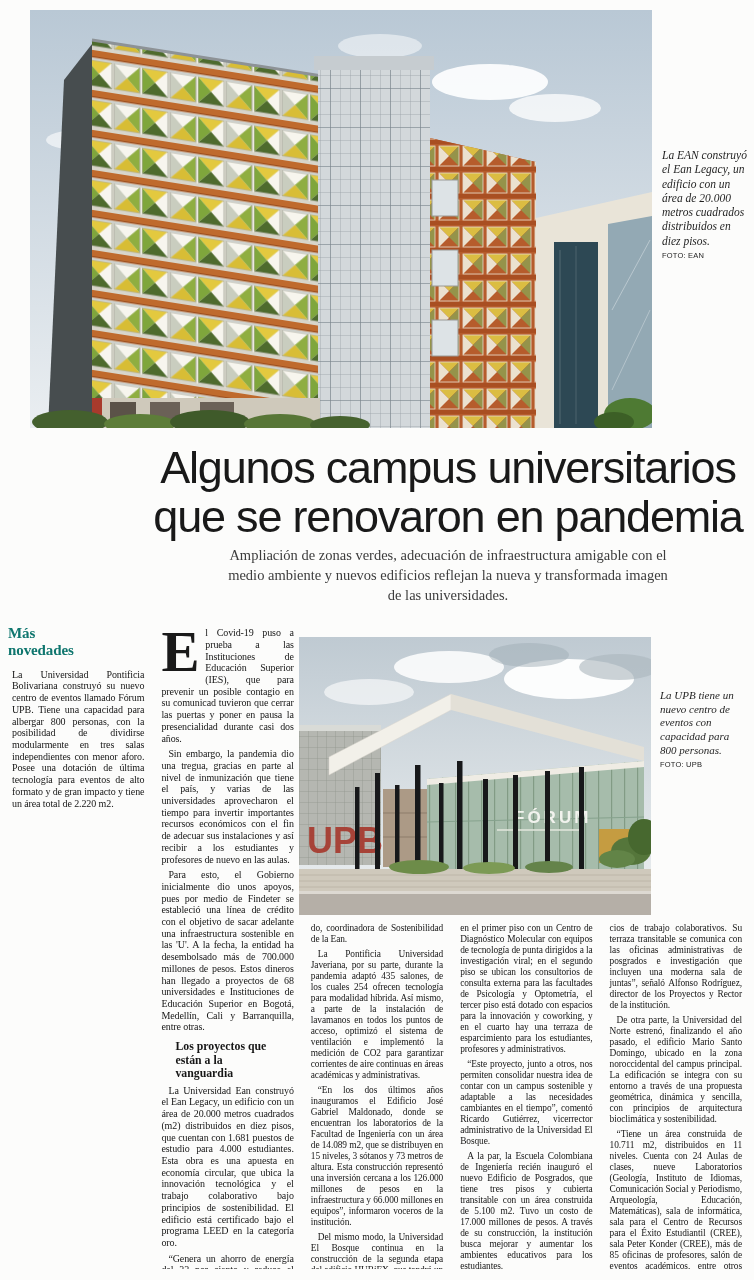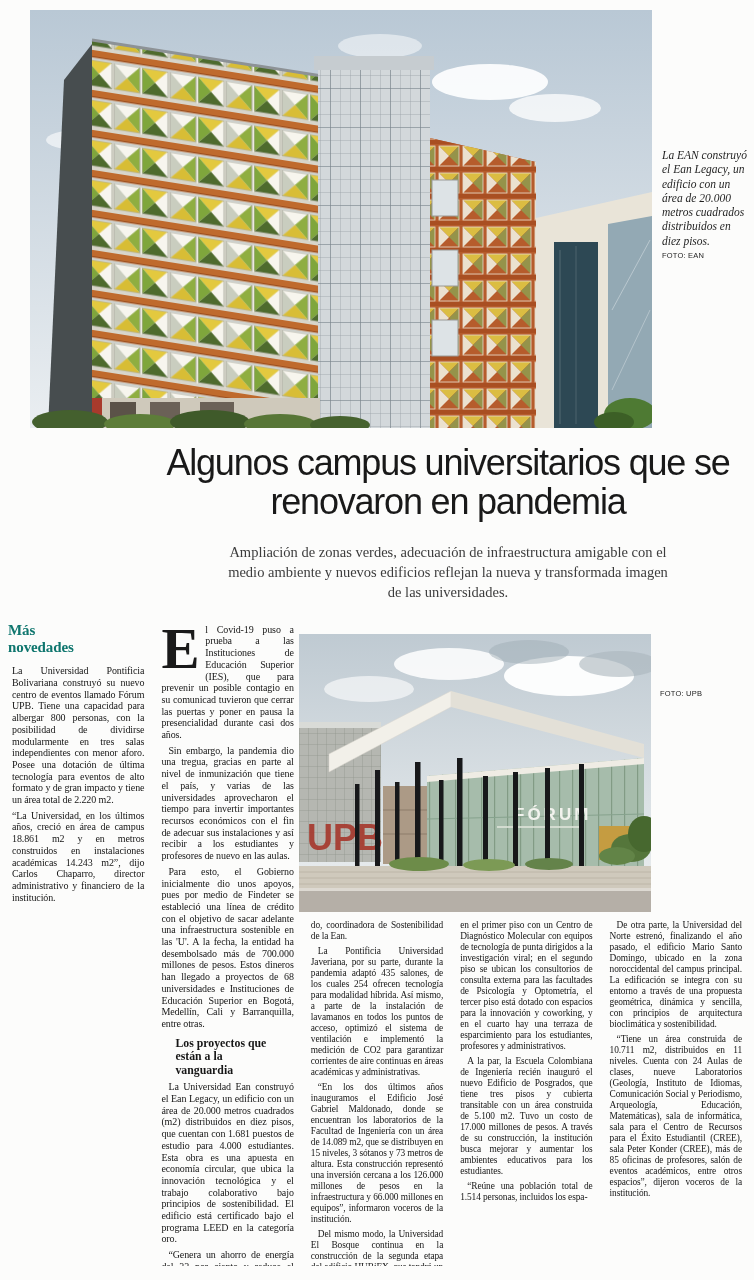--- a/index.html
+++ b/index.html
@@ -8,23 +8,23 @@
   
   .hero{display:flex;padding:10px 0 0 30px;}
   .hero-photo{width:622px;height:418px;flex:0 0 auto;}
   .hero-photo svg{display:block;}
   .hero-caption{width:92px;padding:138px 5px 0 10px;font-style:italic;font-size:11.5px;
                 line-height:1.24;color:#1f1f1f;}
   .credit{font-family:"Liberation Sans",sans-serif;font-style:normal;font-weight:normal;
           font-size:7.5px;margin-top:3px;color:#222;letter-spacing:.2px;}
   
   .head-block{margin:16px 8px 0 150px;text-align:center;}
-  .headline{font-family:"Liberation Sans",sans-serif;font-size:36px;line-height:1.08;
+  .headline{font-family:"Liberation Sans",sans-serif;font-size:45px;line-height:1.08;
             font-weight:normal;letter-spacing:-1.2px;color:#191919;margin:0;}
-  .deck{width:446px;margin:20px auto 0;font-size:14.5px;line-height:1.38;color:#3c3c3c;}
+  .deck{width:446px;margin:4px auto 0;font-size:14.5px;line-height:1.38;color:#3c3c3c;}
   
   .cols{position:relative;display:grid;grid-template-columns:repeat(5,1fr);gap:9px;
         padding:0 8px;margin-top:18px;height:646px;overflow:hidden;}
   .col{font-size:10px;line-height:11.7px;text-align:justify;color:#161616;letter-spacing:-.1px;}
   .col p{margin:4px;text-indent:7px;}
   .col p.noindent{text-indent:0;}
   .rail .rail-title{font-size:15px;font-weight:bold;color:#0f766e;line-height:1.12;
                     margin:2px 0 10px;max-width:92px;}
   .rail p{text-indent:0;}
   .dropcap{float:left;font-size:57px;line-height:45px;font-weight:bold;color:#1a1a1a;
@@ -209,51 +209,53 @@
           <rect x="0" y="254" width="352" height="3" fill="#ddd9d2"></rect>
           <rect x="0" y="257" width="352" height="21" fill="#b5afa7"></rect>
 
           <rect x="300" y="192" width="40" height="34" fill="#c59c41"></rect>
           <ellipse cx="332" cy="214" rx="20" ry="14" fill="#55763b"></ellipse>
           <ellipse cx="345" cy="200" rx="16" ry="18" fill="#47682f"></ellipse>
           <ellipse cx="318" cy="222" rx="18" ry="9" fill="#628447"></ellipse>
         </svg>
       </div>
       <div class="fig-caption">
+        <span>La UPB tiene un nuevo centro de eventos con capacidad para 800 personas.</span>
         <div class="credit">FOTO: UPB</div>
       </div>
     </div>
 
     <aside class="col rail">
       <h2 class="rail-title">Más novedades</h2>
       <p>La Universidad Pontificia Bolivariana construyó su nuevo centro de eventos llamado Fórum UPB. Tiene una capacidad para albergar 800 personas, con la posibilidad de dividirse modularmente en tres salas independientes con menor aforo. Posee una dotación de última tecnología para eventos de alto formato y de gran impacto y tiene un área total de 2.220 m2.</p>
-      <p>“La Universidad, en los últimos años, creció en área de campus 18.861 m2 y en metros construidos en instalaciones académicas 14.243 m2”, dijo Carlos Chaparro, director administrativo y financiero de la institución.</p>
     </aside>
 
     <div class="col c2">
       <p class="noindent"><span class="dropcap">E</span><span>l Covid-19 puso a prueba a las Instituciones de Educación Superior (IES), que para prevenir un posible contagio en su comunicad tuvieron que cerrar las puertas y poner en pausa la presencialidad durante casi dos años.</span></p>
       <p>Sin embargo, la pandemia dio una tregua, gracias en parte al nivel de inmunización que tiene el país, y varias de las universidades aprovecharon el tiempo para invertir importantes recursos económicos con el fin de adecuar sus instalaciones y así recibir a los estudiantes y profesores de nuevo en las aulas.</p>
       <p>Para esto, el Gobierno inicialmente dio unos apoyos, pues por medio de Findeter se estableció una línea de crédito con el objetivo de sacar adelante una infraestructura sostenible en las 'U'. A la fecha, la entidad ha desembolsado más de 700.000 millones de pesos. Estos dineros han llegado a proyectos de 68 universidades e Instituciones de Educación Superior en Bogotá, Medellín, Cali y Barranquilla, entre otras.</p>
       <h3 class="crosshead">Los proyectos que están a la vanguardia</h3>
       <p>La Universidad Ean construyó el Ean Legacy, un edificio con un área de 20.000 metros cuadrados (m2) distribuidos en diez pisos, que cuentan con 1.681 puestos de estudio para 4.000 estudiantes. Esta obra es una apuesta en economía circular, que ubica la innovación tecnológica y el trabajo colaborativo bajo principios de sostenibilidad. El edificio está certificado bajo el programa LEED en la categoría oro.</p>
       <p>“Genera un ahorro de energía del 32 por ciento y reduce el consumo de agua potable hasta un 35 por ciento, entre otros beneficios que impactan el medioambiente”, señaló María Eugenia Rinau-</p>
     </div>
 
     <div class="col c3">
       <p class="noindent">do, coordinadora de Sostenibilidad de la Ean.</p>
       <p>La Pontificia Universidad Javeriana, por su parte, durante la pandemia adaptó 435 salones, de los cuales 254 ofrecen tecnología para modalidad híbrida. Así mismo, a parte de la instalación de lavamanos en todos los puntos de acceso, optimizó el sistema de ventilación e implementó la medición de CO2 para garantizar corrientes de aire continuas en áreas académicas y administrativas.</p>
       <p>“En los dos últimos años inauguramos el Edificio José Gabriel Maldonado, donde se encuentran los laboratorios de la Facultad de Ingeniería con un área de 14.089 m2, que se distribuyen en 15 niveles, 3 sótanos y 73 metros de altura. Esta construcción representó una inversión cercana a los 126.000 millones de pesos en la infraestructura y 66.000 millones en equipos”, informaron voceros de la institución.</p>
       <p>Del mismo modo, la Universidad El Bosque continua en la construcción de la segunda etapa del edificio HUBiEX, que tendrá un área de 2.146 m2 y un costo de 7.199 millones de pesos. Cuenta</p>
     </div>
 
     <div class="col c4">
       <p class="noindent">en el primer piso con un Centro de Diagnóstico Molecular con equipos de tecnología de punta dirigidos a la investigación viral; en el segundo piso se ubican los consultorios de consulta externa para las facultades de Psicología y Optometría, el tercer piso está dotado con espacios para la innovación y coworking, y en el cuarto hay una terraza de esparcimiento para los estudiantes, profesores y administrativos.</p>
+      <p>“Este proyecto, junto a otros, nos permiten consolidar nuestra idea de contar con un campus sostenible y adaptable a las necesidades cambiantes en el tiempo”, comentó Ricardo Gutiérrez, vicerrector administrativo de la Universidad El Bosque.</p>
       <p>A la par, la Escuela Colombiana de Ingeniería recién inauguró el nuevo Edificio de Posgrados, que tiene tres pisos y cubierta transitable con un área construida de 5.100 m2. Tuvo un costo de 17.000 millones de pesos. A través de su construcción, la institución busca mejorar y aumentar los ambientes educativos para los estudiantes.</p>
       <p>“Reúne una población total de 1.514 personas, incluidos los espa-</p>
     </div>
 
     <div class="col c5">
+      <p class="noindent">cios de trabajo colaborativos. Su terraza transitable se comunica con las oficinas administrativas de posgrados e investigación que incluyen una moderna sala de juntas”, señaló Alfonso Rodríguez, director de los Proyectos y Rector de la institución.</p>
       <p>De otra parte, la Universidad del Norte estrenó, finalizando el año pasado, el edificio Mario Santo Domingo, ubicado en la zona noroccidental del campus principal. La edificación se integra con su entorno a través de una propuesta geométrica, dinámica y sencilla, con principios de arquitectura bioclimática y sostenibilidad.</p>
       <p>“Tiene un área construida de 10.711 m2, distribuidos en 11 niveles. Cuenta con 24 Aulas de clases, nueve Laboratorios (Geología, Instituto de Idiomas, Comunicación Social y Periodismo, Arqueología, Educación, Matemáticas), sala de informática, sala para el Centro de Recursos para el Éxito Estudiantil (CREE), sala Peter Konder (CREE), más de 85 oficinas de profesores, salón de eventos académicos, entre otros espacios”, dijeron voceros de la institución.</p>
     </div>
 
   </div>
 </div>
 
 </body></html>

